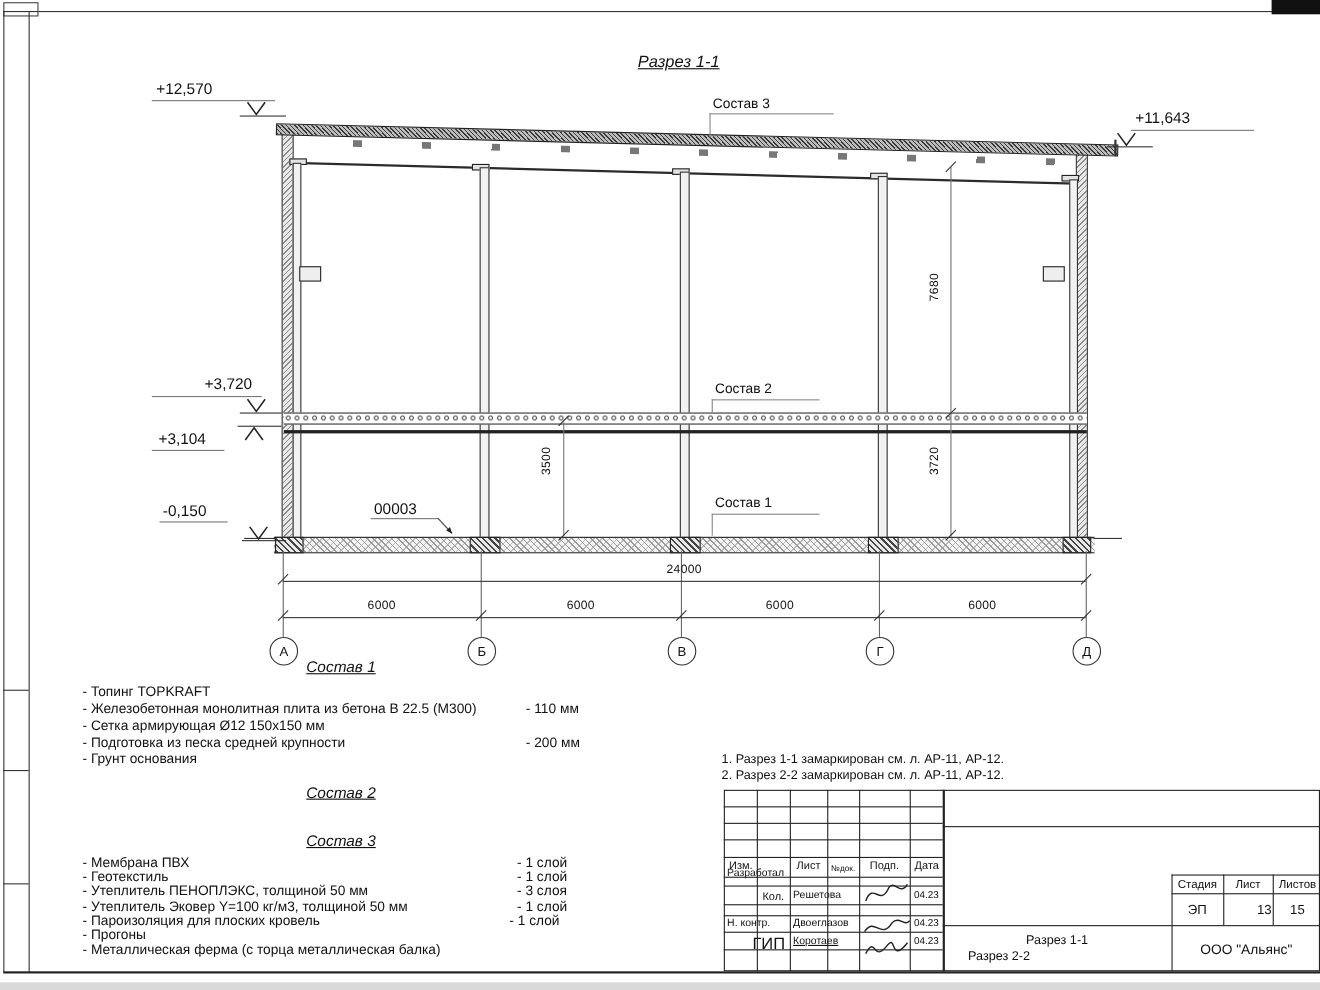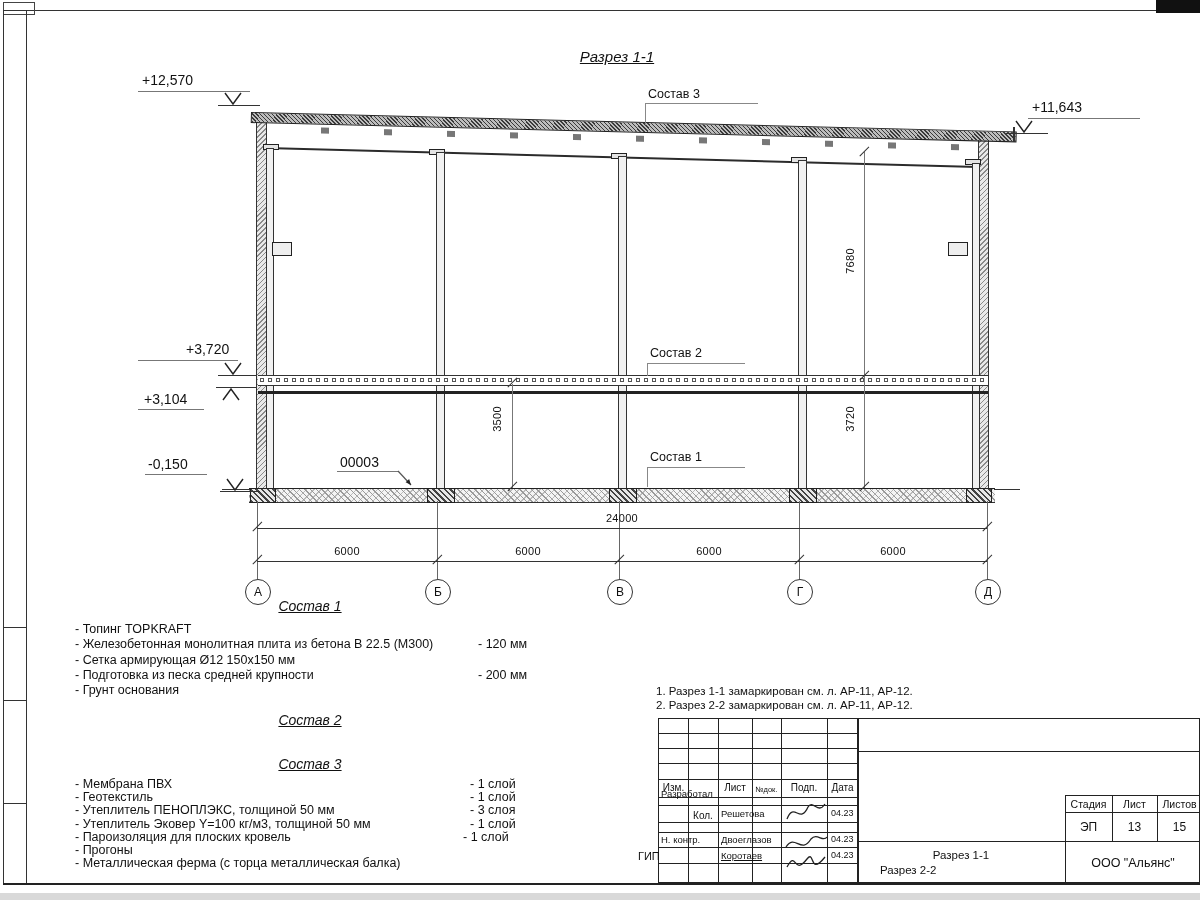--- a/index.html
+++ b/index.html
@@ -184,21 +184,21 @@
 
   <div class="axis" style="left:245px;top:579px;">А</div>
   <div class="axis" style="left:425px;top:579px;">Б</div>
   <div class="axis" style="left:607px;top:579px;">В</div>
   <div class="axis" style="left:787px;top:579px;">Г</div>
   <div class="axis" style="left:975px;top:579px;">Д</div>
 
   <div class="t it ul tc" style="left:250px;top:598px;width:120px;font-size:14px;">Состав 1</div>
   <div class="abs" style="left:75px;top:622px;width:540px;">
     <div class="row"><span>- Топинг TOPKRAFT</span><span class="note-abs" style="left:403px;"></span></div>
-    <div class="row"><span>- Железобетонная  монолитная плита из бетона  В 22.5 (М300)</span><span class="note-abs" style="left:403px;">- 120 мм</span></div>
+    <div class="row"><span>- Железобетонная  монолитная плита из бетона  В 22.5 (М300)</span><span class="note-abs" style="left:403px;">- 110 мм</span></div>
     <div class="row"><span>- Сетка армирующая Ø12 150x150 мм</span><span class="note-abs" style="left:403px;"></span></div>
     <div class="row"><span>- Подготовка из песка средней  крупности</span><span class="note-abs" style="left:403px;">- 200 мм</span></div>
     <div class="row"><span>- Грунт основания</span></div>
   </div>
 
   <div class="t it ul tc" style="left:250px;top:712px;width:120px;font-size:14px;">Состав 2</div>
 
   <div class="t it ul tc" style="left:250px;top:756px;width:120px;font-size:14px;">Состав 3</div>
   <div class="abs" style="left:75px;top:777px;width:540px;">
     <div class="row row3"><span>- Мембрана ПВХ</span><span class="note-abs" style="left:395px;">- 1 слой</span></div>
@@ -247,36 +247,36 @@
   <div class="tbt" style="left:752px;top:785px;width:29px;text-align:center;font-size:7.5px;">№док.</div>
   <div class="tbt" style="left:782px;top:782px;width:44px;text-align:center;">Подп.</div>
   <div class="tbt" style="left:828px;top:782px;width:29px;text-align:center;">Дата</div>
 
   <div class="tbt" style="left:661px;top:788px;font-size:9.5px;">Разработал</div>
   <div class="tbt" style="left:721px;top:808px;font-size:9.5px;">Решетова</div>
   <div class="tbt" style="left:831px;top:808px;font-size:9px;">04.23</div>
   <div class="tbt" style="left:661px;top:834px;font-size:9.5px;">Н. контр.</div>
   <div class="tbt" style="left:721px;top:834px;font-size:9.5px;">Двоеглазов</div>
   <div class="tbt" style="left:831px;top:834px;font-size:9px;">04.23</div>
-  <div class="tbt" style="left:638px;top:850px;font-size:11px;">ГИП</div>
+  <div class="tbt" style="left:684px;top:850px;font-size:15px;">ГИП</div>
   <div class="tbt" style="left:721px;top:850px;font-size:9.5px;text-decoration:underline;">Коротаев</div>
   <div class="tbt" style="left:831px;top:850px;font-size:9px;">04.23</div>
 
   <svg style="left:784px;top:799px;" width="44" height="26">
     <path d="M3,20 C10,2 16,26 24,8 C29,0 34,16 41,5" fill="none" stroke="#222" stroke-width="1.3"></path>
   </svg>
   <svg style="left:783px;top:833px;" width="46" height="44">
     <path d="M3,14 C12,0 18,22 28,6 C34,-1 40,10 44,4" fill="none" stroke="#222" stroke-width="1.3"></path>
     <path d="M4,34 C14,16 10,44 24,26 C32,16 26,44 42,24" fill="none" stroke="#222" stroke-width="1.3"></path>
   </svg>
 
   <div class="tbt" style="left:1066px;top:798px;width:45px;text-align:center;font-size:10.5px;">Стадия</div>
   <div class="tbt" style="left:1113px;top:798px;width:43px;text-align:center;font-size:10.5px;">Лист</div>
   <div class="tbt" style="left:1158px;top:798px;width:43px;text-align:center;font-size:10.5px;">Листов</div>
   <div class="tbt" style="left:1066px;top:820px;width:45px;text-align:center;font-size:12px;">ЭП</div>
-  <div class="tbt" style="left:1113px;top:820px;width:43px;text-align:center;font-size:12px;">13</div>
+  <div class="tbt" style="left:1113px;top:820px;width:43px;text-align:right;font-size:12px;">13</div>
   <div class="tbt" style="left:1158px;top:820px;width:43px;text-align:center;font-size:12px;">15</div>
 
   <div class="tbt" style="left:880px;top:849px;width:162px;text-align:center;font-size:11.5px;">Разрез 1-1</div>
   <div class="tbt" style="left:880px;top:864px;width:162px;font-size:11.5px;">Разрез 2-2</div>
   <div class="tbt" style="left:1066px;top:856px;width:134px;text-align:center;font-size:12.5px;">ООО "Альянс"</div>
 
 </div>
 
 </body></html>

